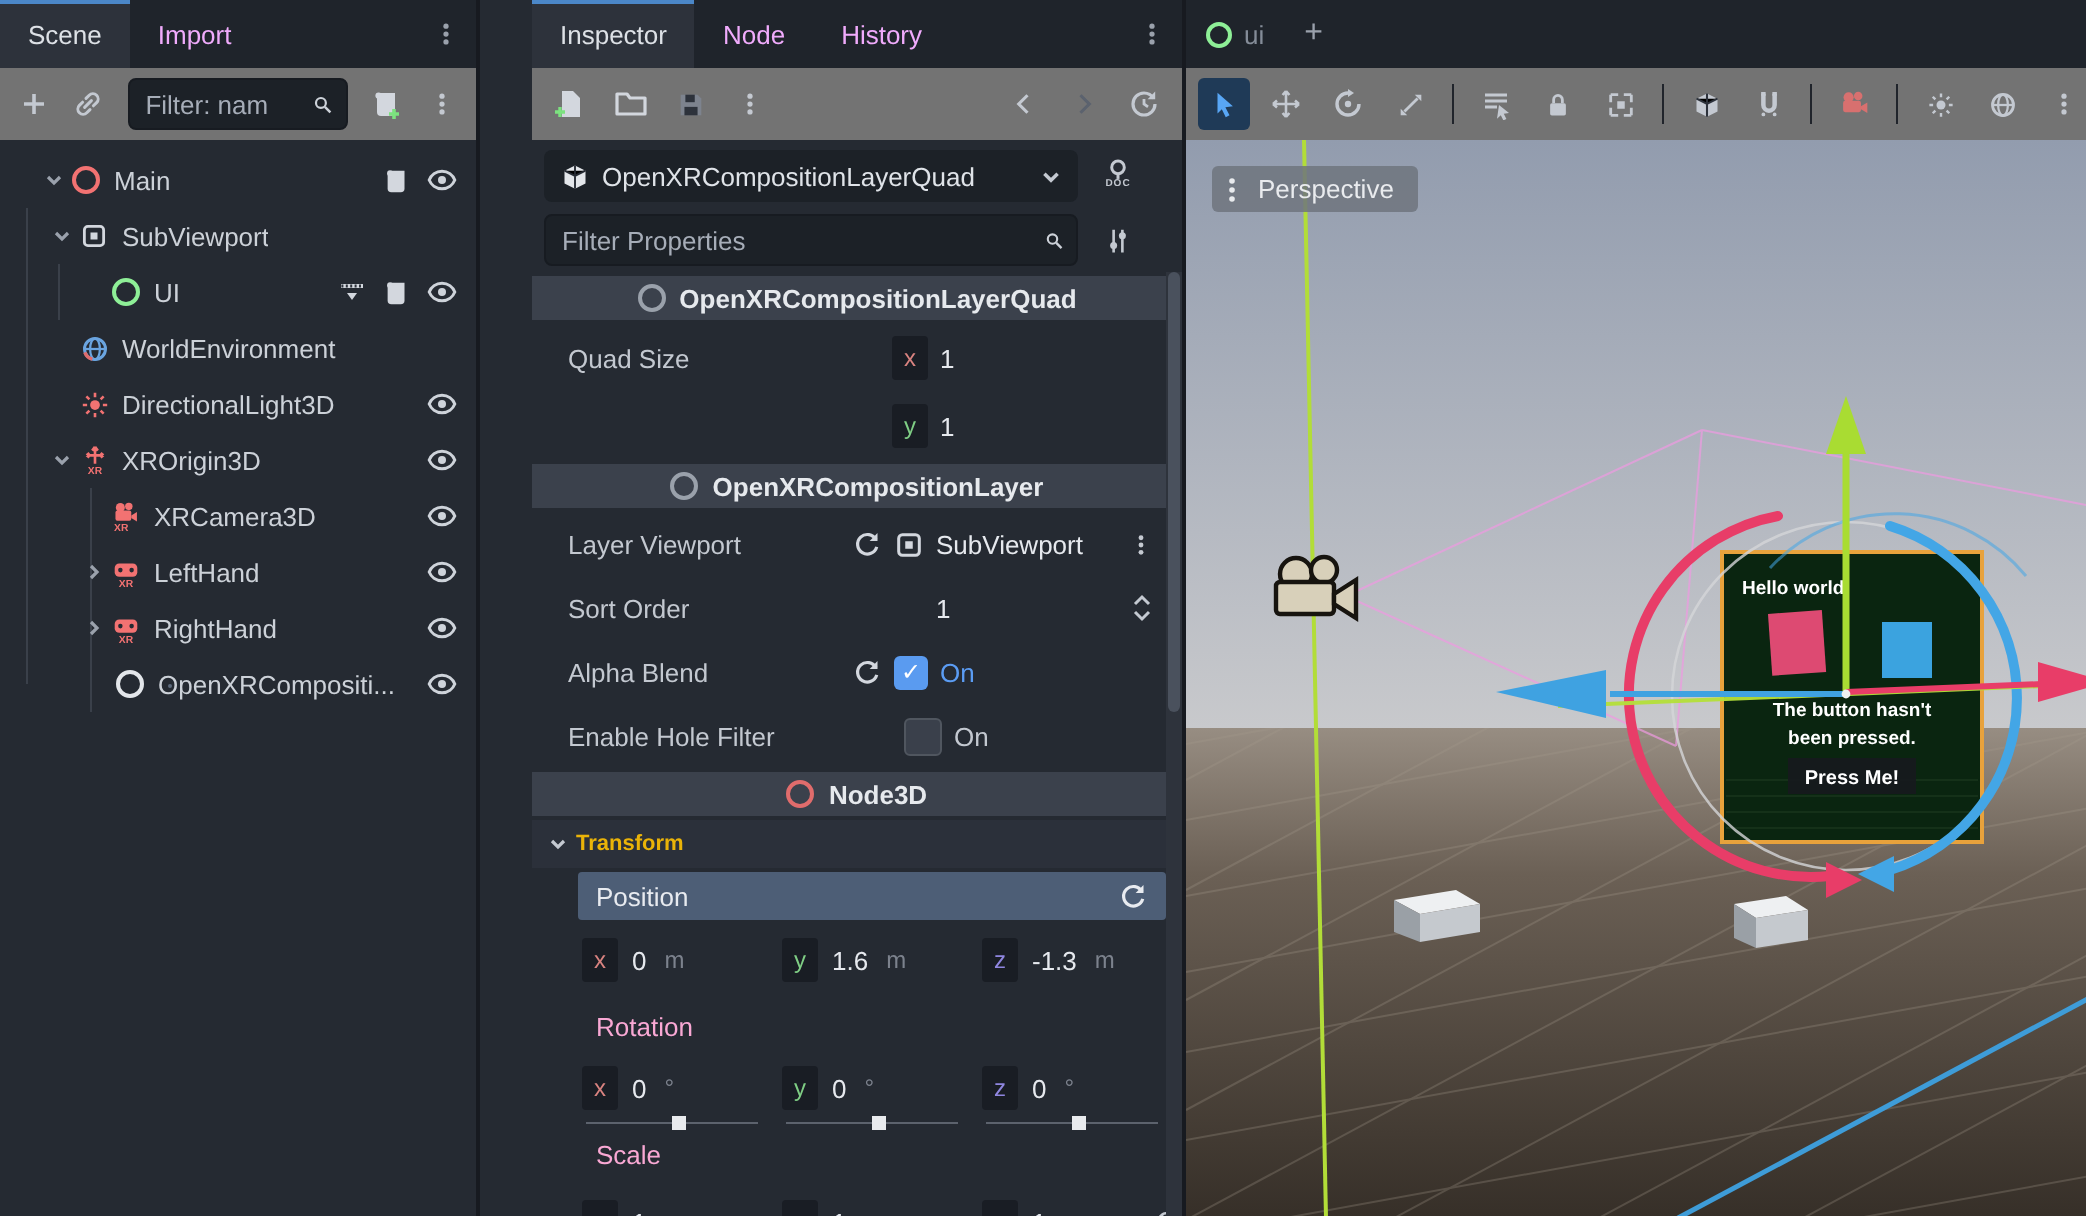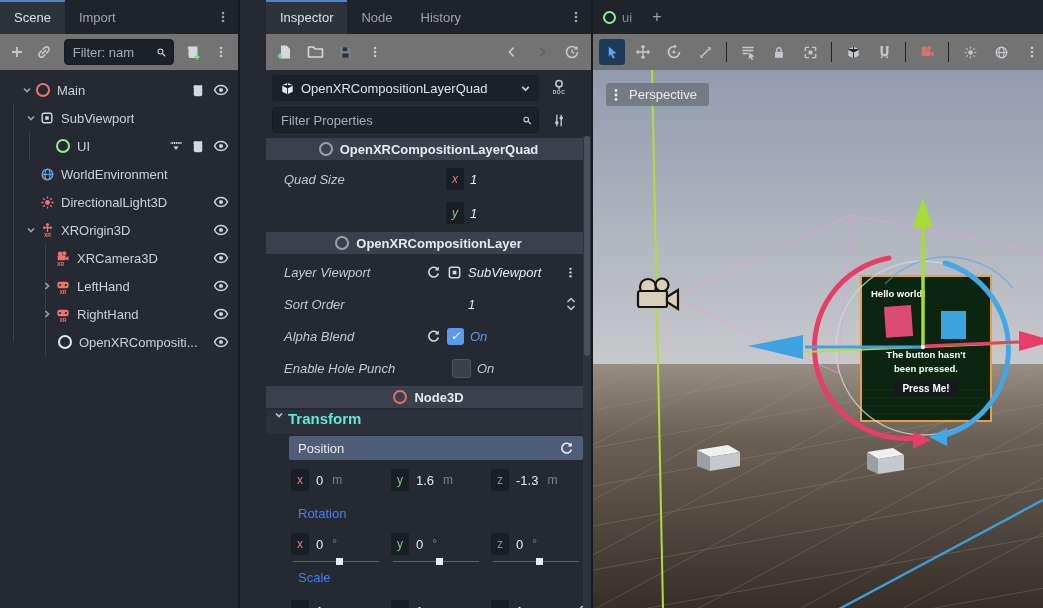--- a/index.html
+++ b/index.html
@@ -5,21 +5,21 @@
   html,body{margin:0;padding:0;background:#15181d;}
   body{width:1043px;height:608px;overflow:hidden;font-family:"Liberation Sans",sans-serif;-webkit-font-smoothing:antialiased;}
   .root{display:flex;width:1043px;height:608px;}
   .panel{display:flex;flex-direction:column;background:#252a32;}
   #scene-panel{width:238px;border-right:2px solid #171a20;}
   #inspector-panel{width:338px;border-right:2px solid #171a20;padding-left:26px;}
   #viewport-panel{width:463px;}
 
   
   .tabstrip{display:flex;align-items:stretch;height:34px;background:#1f242b;flex:none;}
-  .tab{display:flex;align-items:center;gap:6px;padding:0 14px;font-size:13px;color:#a3a3a3;cursor:default;position:relative;}
+  .tab{display:flex;align-items:center;gap:6px;padding:0 14px;font-size:13px;color:#f0abfc;cursor:default;position:relative;}
   .tab.active{background:#2d323b;color:#dde1e6;}
   .tab.active::before{content:"";position:absolute;left:0;top:0;right:0;height:2px;background:#4b87c8;}
   .strip-kebab{margin-left:auto;display:flex;align-items:center;padding:0 8px;color:#9aa1ac;}
 
   
   .toolbar{display:flex;align-items:center;height:36px;background:#737373;flex:none;padding:0 6px;gap:4px;}
   .tbtn{display:flex;align-items:center;justify-content:center;width:26px;height:26px;border-radius:3px;color:#c4c9d1;}
   .tbtn.active{background:#1f3a57;color:#58a6f5;}
   .tbtn.dim{color:#5b626e;}
   .tsep{width:1px;height:20px;background:#20242b;margin:0 3px;}
@@ -48,33 +48,33 @@
   .ibody{flex:1;position:relative;background:#252a32;overflow:hidden;}
   .iscroll{position:absolute;top:0;right:0;bottom:0;width:8px;background:#2e333c;}
   .iscroll .thumb{position:absolute;top:0;left:1px;width:6px;height:220px;background:#4a515d;border-radius:3px;}
   .irow{display:flex;align-items:center;height:32px;padding-right:12px;}
   .nodesel{display:flex;align-items:center;gap:6px;background:#1c2127;border-radius:4px;height:26px;margin:4px 6px 2px 6px;flex:1;padding:0 8px;color:#dfe3e8;font-size:13px;}
   .nodesel .nm{flex:1;white-space:nowrap;overflow:hidden;}
   .sidebtn{width:28px;height:26px;display:flex;align-items:center;justify-content:center;color:#c4c9d1;flex:none;margin-right:6px;flex-direction:column;}
   .cat{height:22px;margin:2px 0;background:#3b414c;display:flex;align-items:center;justify-content:center;gap:7px;color:#e6e9ed;font-weight:bold;font-size:13px;}
   .cat .ring{border-color:#9aa1ab;}
   .cat .ring.red{border-color:#e06c6c;}
-  .prow{display:flex;align-items:center;height:32px;font-size:13px;color:#c3c8d0;padding-right:14px;font-style:italic;}
+  .prow{display:flex;align-items:center;height:32px;font-size:13px;color:#c3c8d0;padding-right:14px;}
   .plabel{width:142px;padding-left:18px;flex:none;white-space:nowrap;overflow:hidden;}
   .pctrl{display:flex;align-items:center;gap:6px;flex:1;}
   .axis{width:18px;height:22px;border-radius:2px;background:#191d24;display:flex;align-items:center;justify-content:center;font-size:12px;flex:none;}
   .ax-x{color:#d98380;} .ax-y{color:#7fce85;} .ax-z{color:#8f86df;}
   .pval{color:#e6e9ee;}
   .punit{color:#7c828d;margin-left:2px;font-size:12px;}
   .vecrow{display:flex;align-items:center;height:34px;padding-left:25px;font-size:13px;position:relative;}
   .veccell{display:flex;align-items:center;gap:7px;width:100px;flex:none;position:relative;}
   .veccell .slider{position:absolute;left:2px;right:12px;bottom:-7px;height:1px;background:#5c626d;}
   .veccell .slider .knob{position:absolute;left:50%;top:-3px;width:7px;height:7px;background:#e9ebee;}
-  .sublabel{height:30px;display:flex;align-items:center;padding-left:32px;color:#3b82f6;font-size:13px;}
-  .grouphdr{height:24px;display:flex;align-items:flex-start;gap:4px;padding-left:8px;background:#2b303a;color:#5eead4;font-weight:bold;font-size:15px;}
+  .sublabel{height:30px;display:flex;align-items:center;padding-left:32px;color:#f9a8d4;font-size:13px;}
+  .grouphdr{height:24px;display:flex;align-items:center;gap:4px;padding-left:8px;background:#2b303a;color:#eab308;font-weight:bold;font-size:11px;}
   .hlrow{height:24px;margin:2px 8px 2px 23px;background:#4d5e76;border-radius:2px;display:flex;align-items:center;padding:0 9px;color:#e8ebf0;font-size:13px;}
   .hlrow .rv{margin-left:auto;color:#e8ebf0;}
   .checkbox{width:17px;height:17px;border-radius:3px;display:flex;align-items:center;justify-content:center;font-size:12px;flex:none;}
   .checkbox.on{background:#5a9bf0;color:#fff;}
   .checkbox.off{background:#3a404b;border:1px solid #50565f;color:transparent;}
   .on-blue{color:#5b9cf3;}
   .docw{font-size:5px;letter-spacing:.5px;color:#c4c9d1;margin-top:-2px;font-weight:bold;}
 
   
   .vtabstrip{display:flex;height:34px;background:#1f242b;flex:none;align-items:stretch;}
@@ -510,21 +510,21 @@
           <svg class="ic" width="15" height="15" viewBox="0 0 16 16" style="color:#d3d7de;">
               <path d="M12.8 5.2A5.2 5.2 0 1 0 13.2 9" fill="none" stroke="currentColor" stroke-width="1.7"></path>
               <path d="M13.6 1.6v4.2H9.4z" fill="currentColor"></path>
             </svg>
           <span class="checkbox on">✓</span>
           <span class="pval on-blue">On</span>
         </div>
       </div>
 
       <div class="prow">
-        <span class="plabel">Enable Hole Punch</span>
+        <span class="plabel">Enable Hole Filter</span>
         <div class="pctrl">
             <span style="width:20px;"></span>
           <span class="checkbox off"></span>
           <span class="pval" style="color:#c3c8d0;">On</span>
         </div>
       </div>
 
       <div class="cat">
           <span class="ring red"></span>
           <span>Node3D</span>

